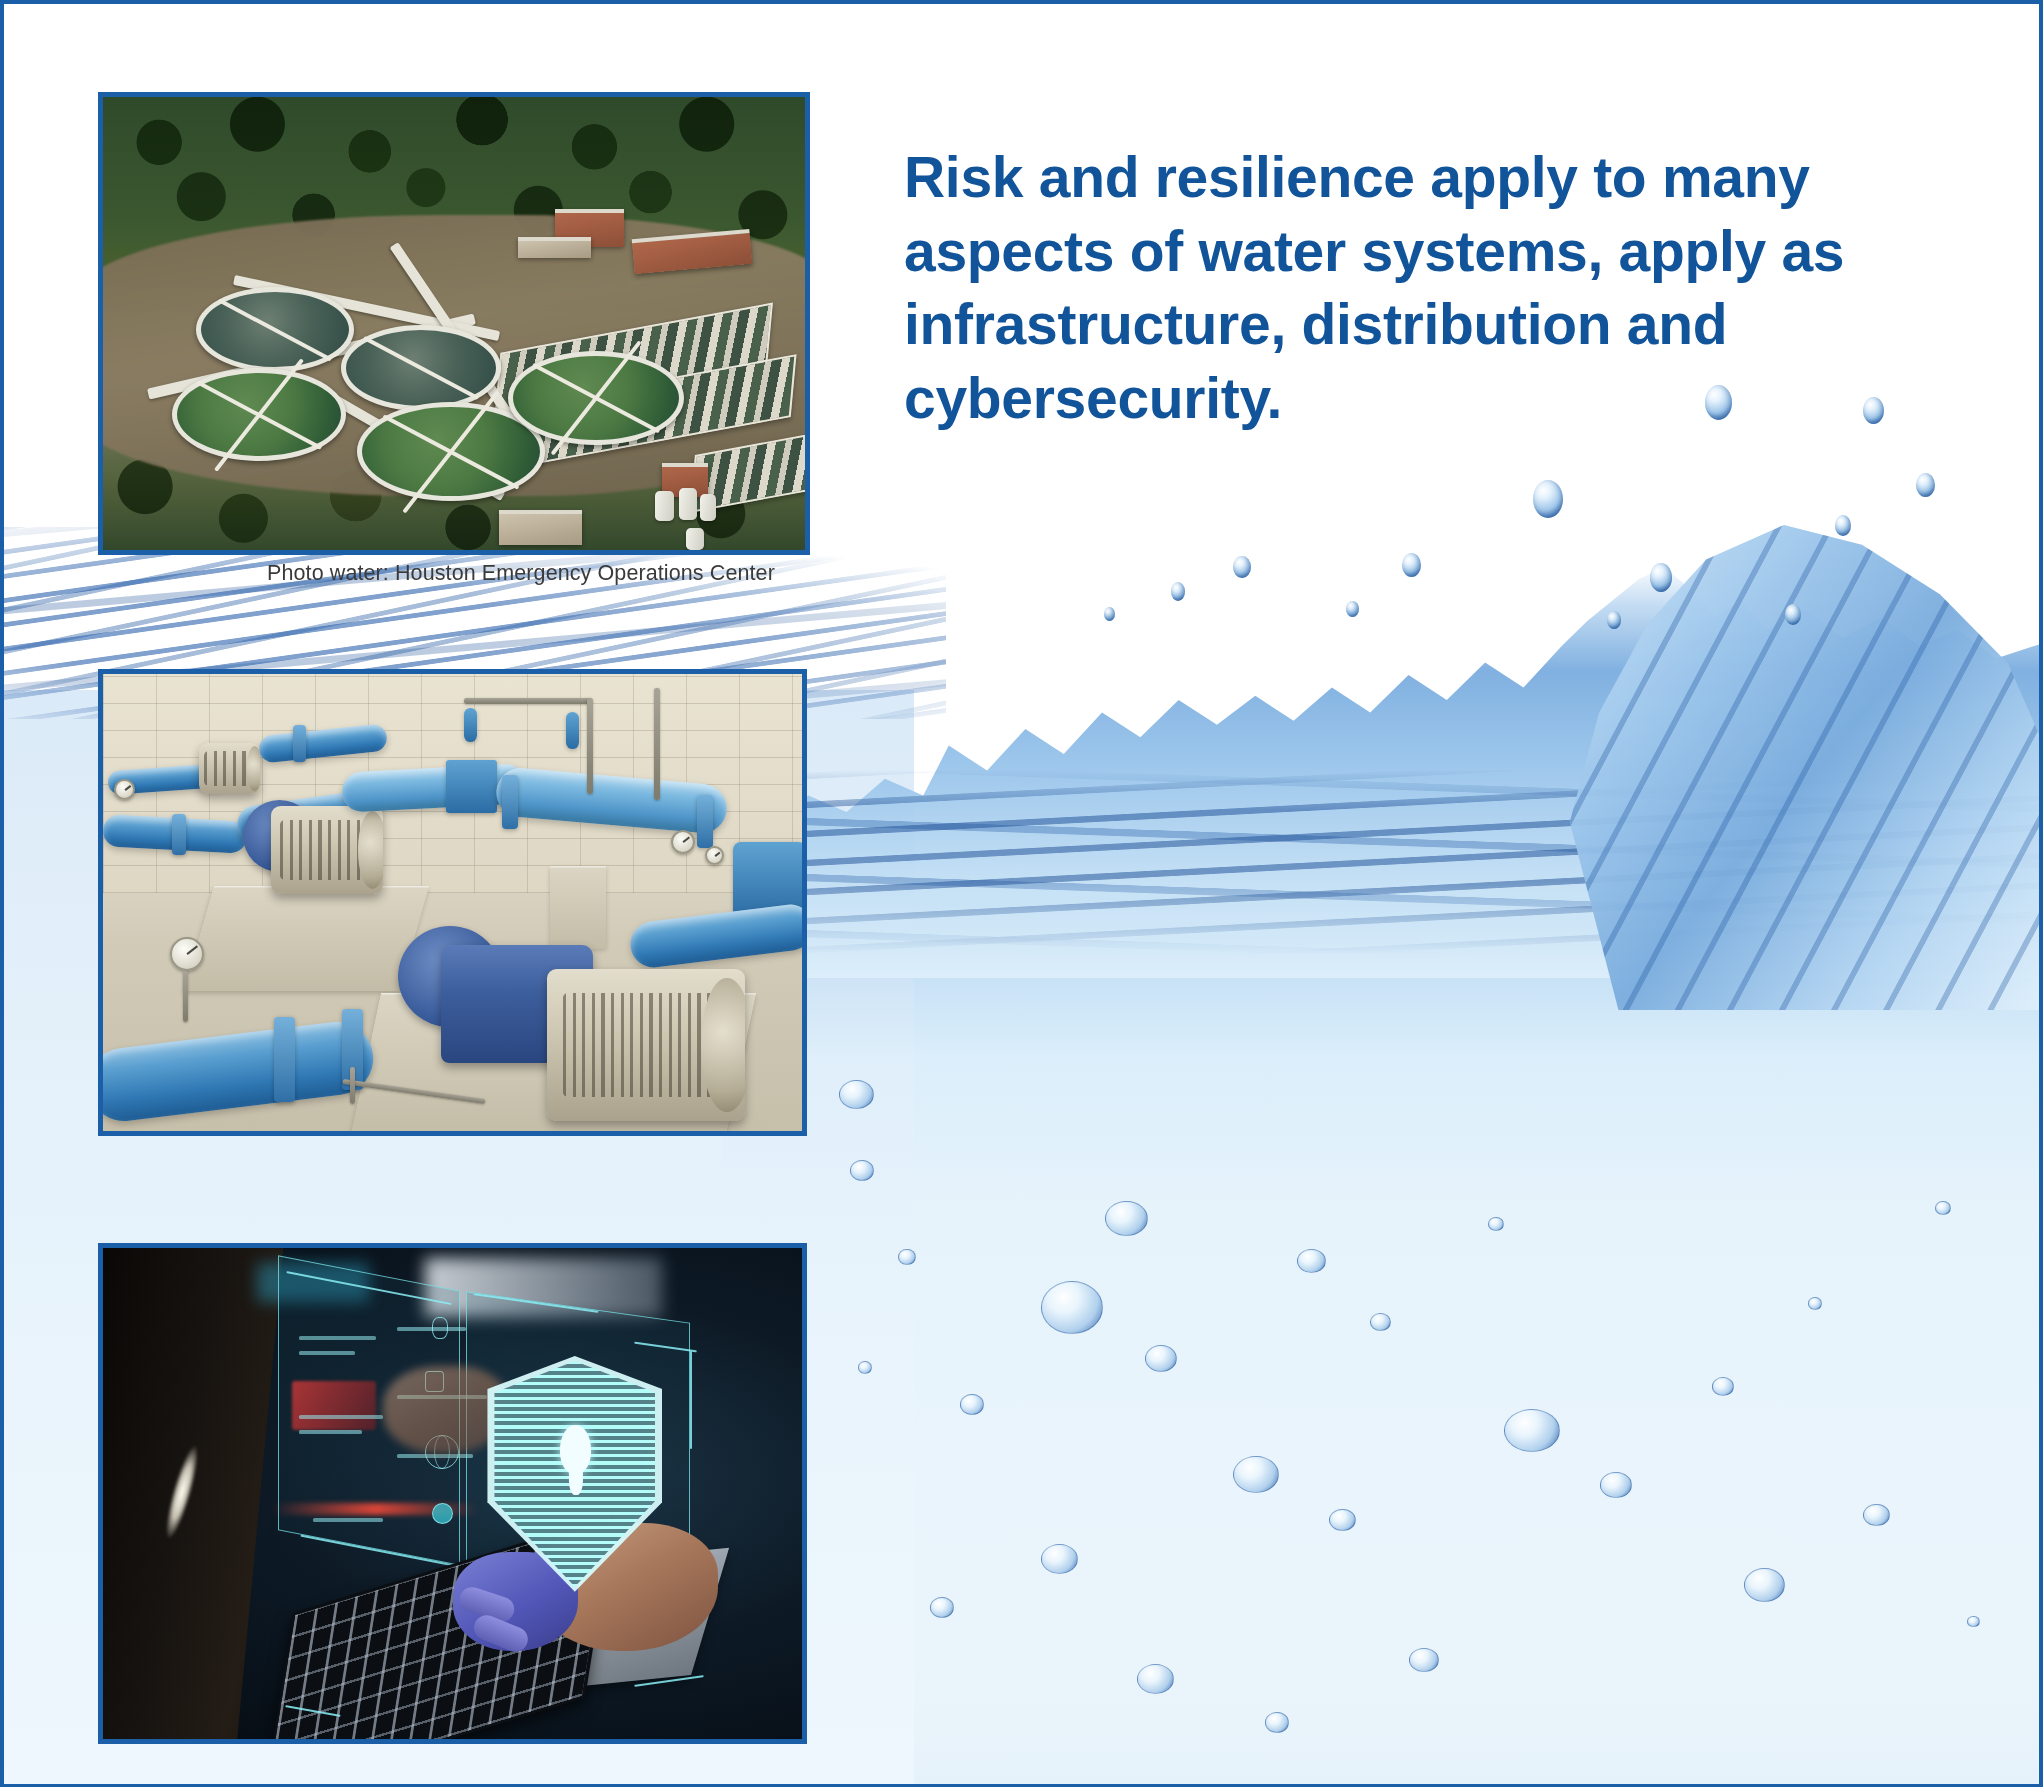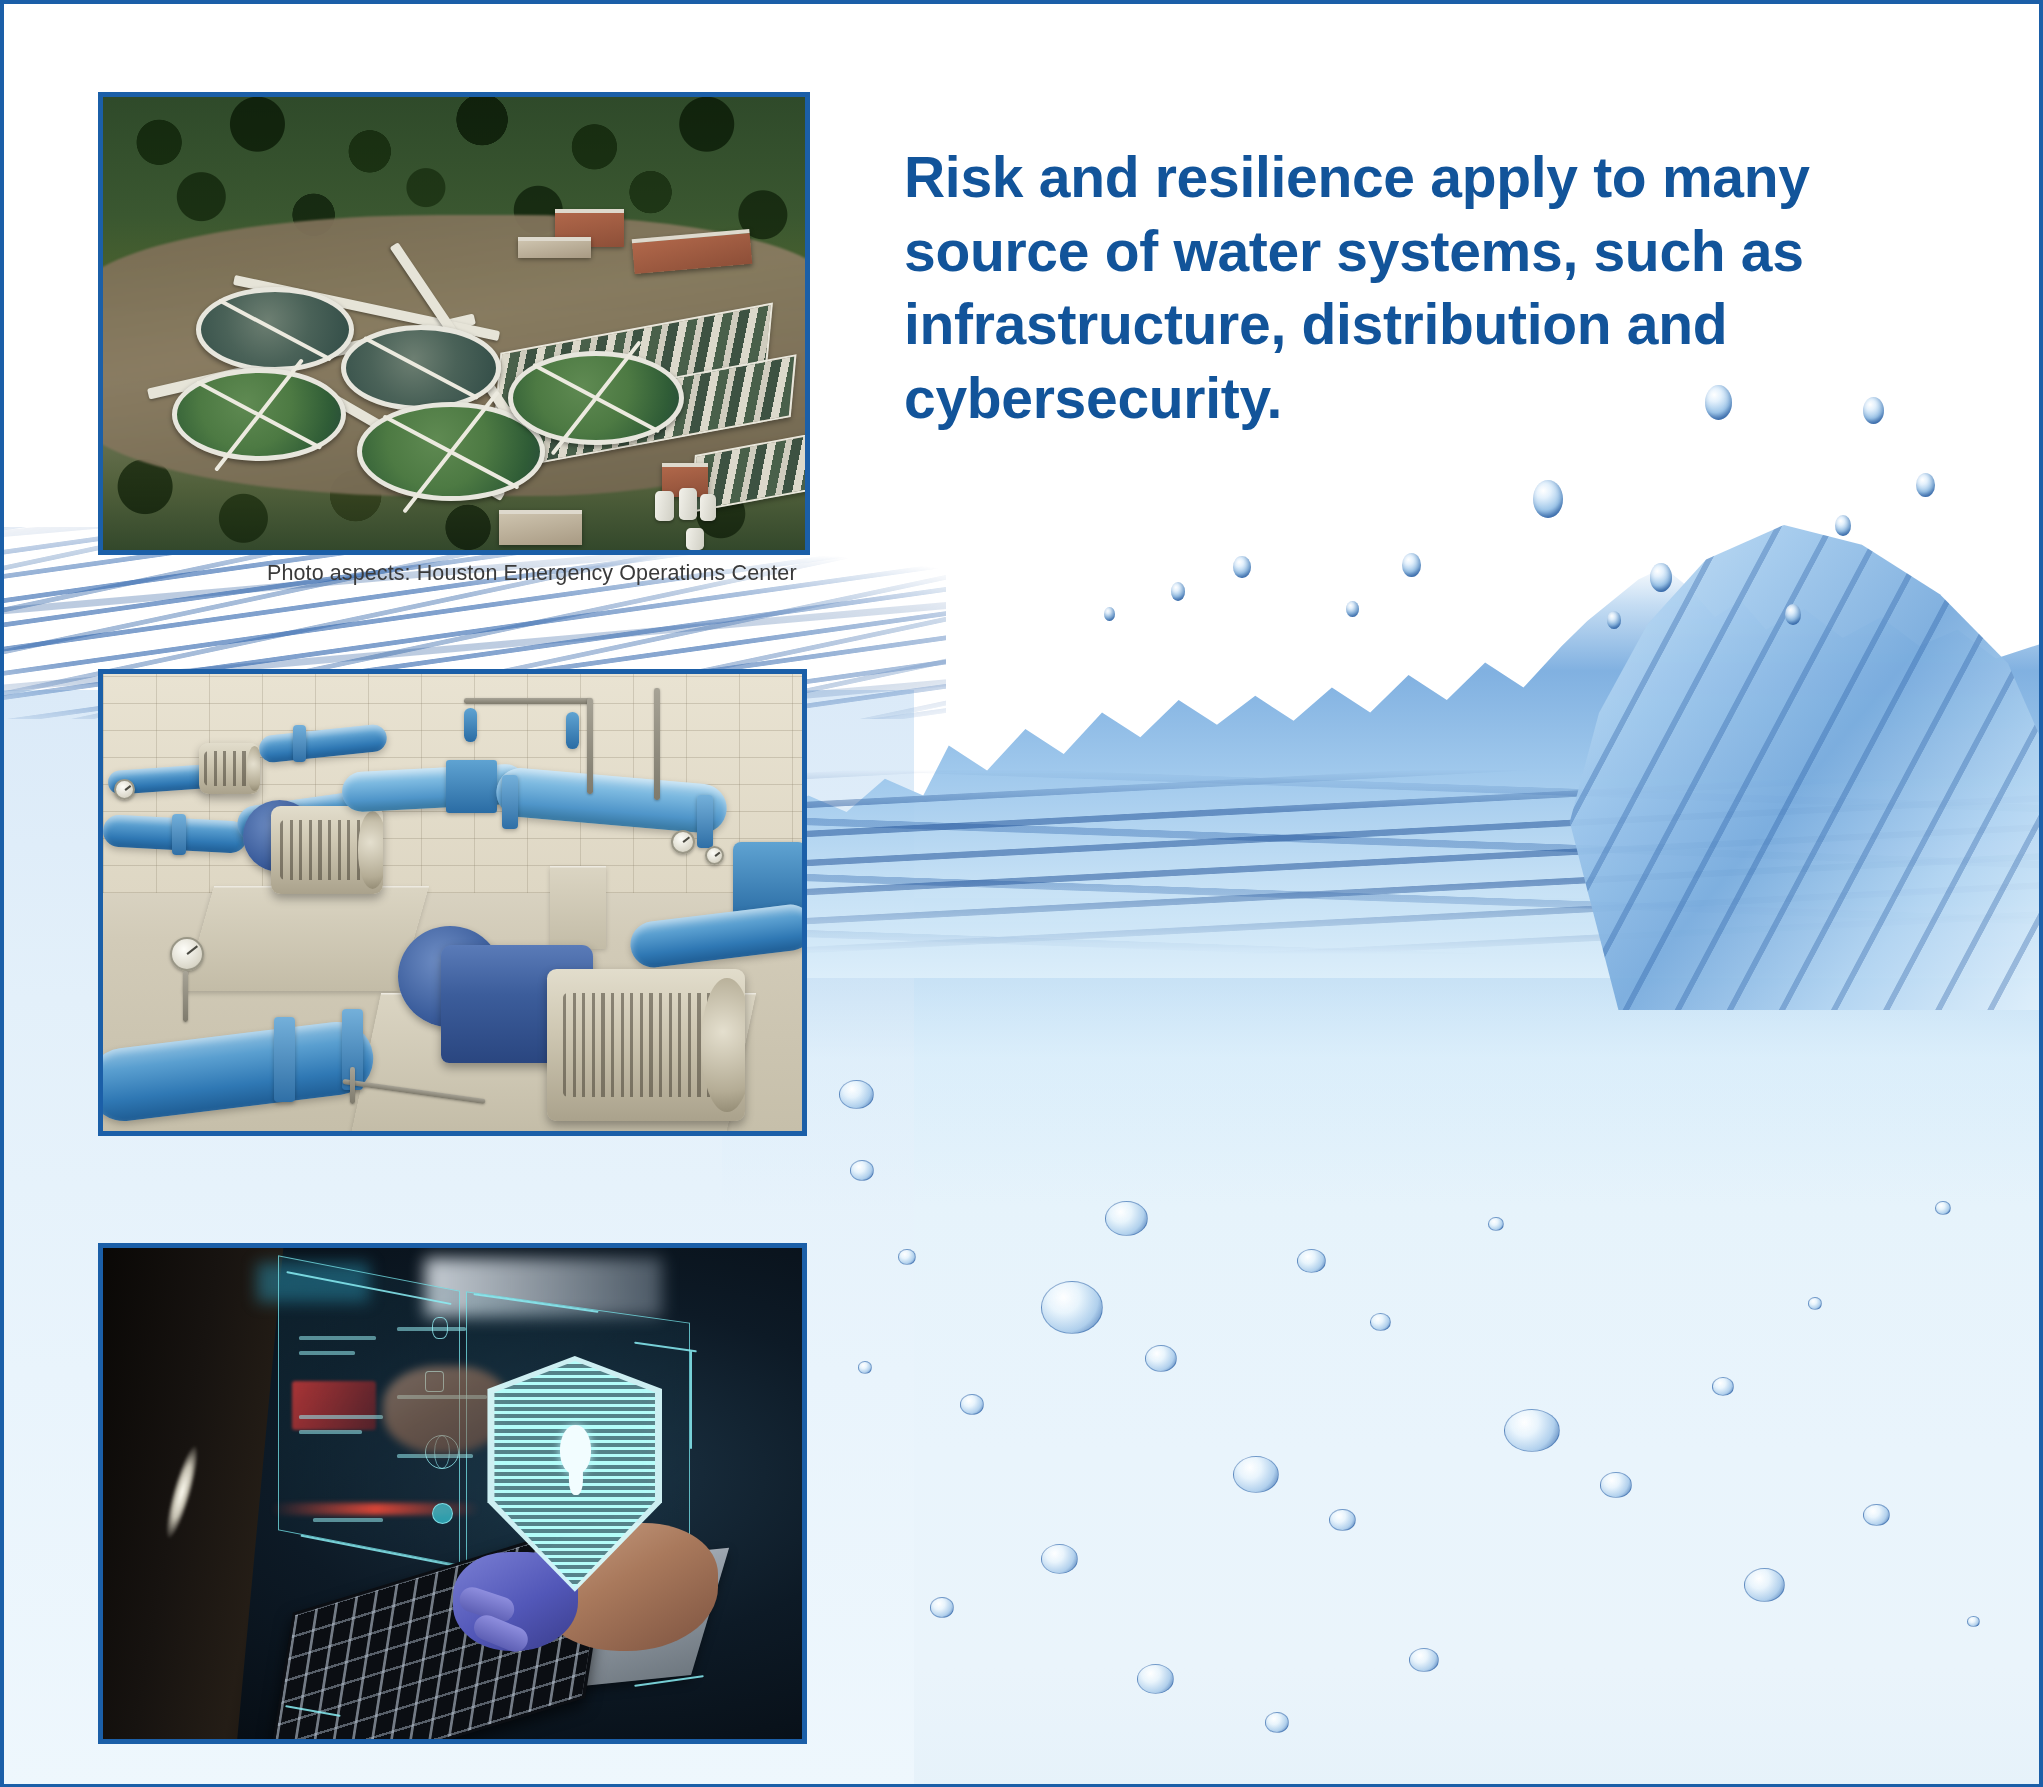--- a/index.html
+++ b/index.html
@@ -466,21 +466,21 @@
     <div class="bubble" style="left:1261px;top:1708px;width:24px;height:21px;"></div>
     <div class="bubble" style="left:1405px;top:1644px;width:30px;height:24px;"></div>
     <div class="bubble sm" style="left:894px;top:1245px;width:17.6px;height:16px;"></div>
     <div class="bubble sm" style="left:854px;top:1357px;width:14.4px;height:12.8px;"></div>
     <div class="bubble" style="left:835px;top:1076px;width:35px;height:29px;"></div>
     <div class="bubble" style="left:846px;top:1156px;width:24px;height:21px;"></div>
     <div class="bubble sm" style="left:1931px;top:1197px;width:16px;height:14.4px;"></div>
     <div class="bubble sm" style="left:1963px;top:1612px;width:12.8px;height:11.2px;"></div>
   </div>
 
-  <h1 id="headline">Risk and resilience apply to many source of water systems, such as infrastructure, distribution and cybersecurity.</h1>
+  <h1 id="headline">Risk and resilience apply to many aspects of water systems, apply as infrastructure, distribution and cybersecurity.</h1>
 
   <figure class="photo-frame" id="photo-plant" style="left:94px;top:88px;width:712px;height:463px;">
     <div class="photo-inner">
       <div class="forest"></div>
       <div class="floodwater"></div>
 
       <div class="basin-bank" style="left:399px;top:230px;width:263px;height:70px;"></div>
       <div class="basin-bank" style="left:431px;top:281px;width:255px;height:64px;"></div>
       <div class="basin-bank" style="left:592px;top:343px;width:152px;height:59px;"></div>
 
@@ -513,21 +513,21 @@
       <div class="bldg tan" style="left:415px;top:140px;width:73px;height:21px;"></div>
       <div class="bldg" style="left:559px;top:366px;width:46px;height:34px;"></div>
       <div class="bldg tan" style="left:396px;top:413px;width:83px;height:35px;"></div>
       <div class="tank" style="left:552px;top:394px;width:19px;height:30px;"></div>
       <div class="tank" style="left:576px;top:391px;width:17.6px;height:32px;"></div>
       <div class="tank" style="left:597px;top:397px;width:16px;height:27px;"></div>
       <div class="tank" style="left:583px;top:431px;width:17.6px;height:22.3px;"></div>
     </div>
   </figure>
 
-  <div id="photo-credit">Photo aspects: Houston Emergency Operations Center</div>
+  <div id="photo-credit">Photo water: Houston Emergency Operations Center</div>
 
   <figure class="photo-frame" id="photo-pumps" style="left:94px;top:665px;width:709px;height:467px;">
     <div class="photo-inner">
       <div class="blockwall"></div>
 
       <div class="floorpad" style="left:96px;top:212px;width:215px;height:105px;transform:skewX(-16deg);"></div>
       <div class="floorpad" style="left:263px;top:319px;width:375px;height:142px;transform:skewX(-12deg);"></div>
       <div class="floorpad" style="left:447px;top:192px;width:56px;height:83px;"></div>
 
       <div class="pipe" style="left:4.8px;top:93px;width:120px;height:24px;transform:rotate(-4deg);"></div>

